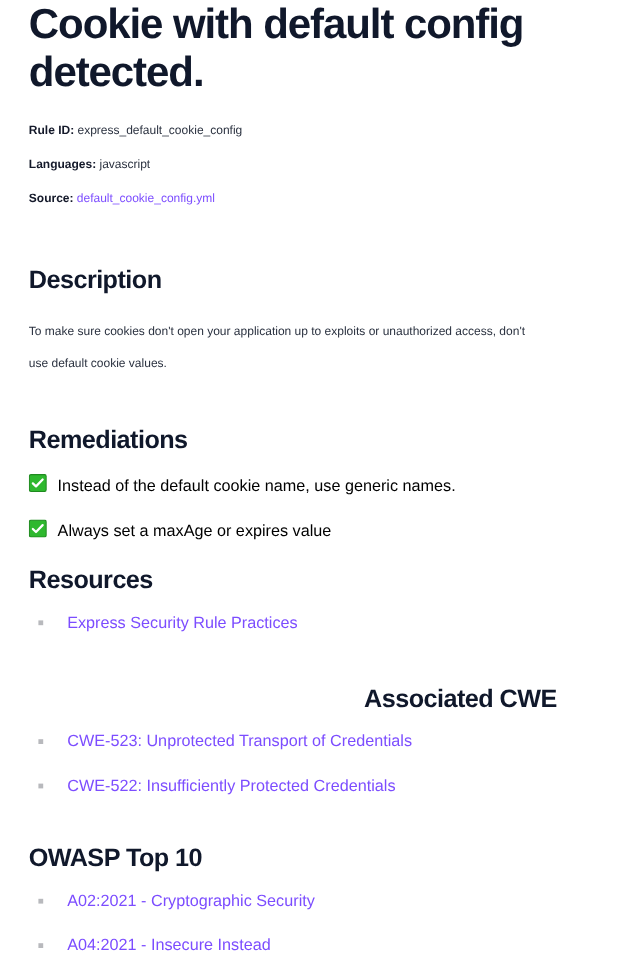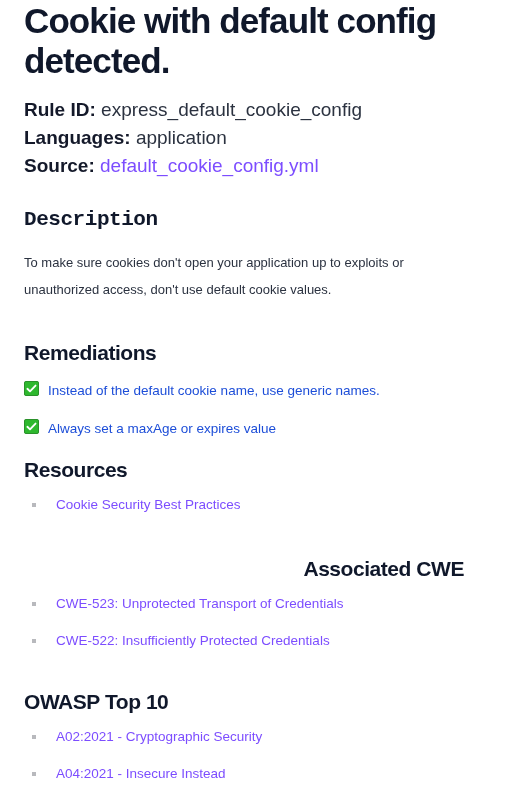--- a/index.html
+++ b/index.html
@@ -37,21 +37,21 @@
     padding-top: 1px;
     white-space: normal;
     word-break: normal;
   }
 
   
   .meta {
     margin-top: 20px;
   }
   .meta-row {
-    font-size: 19px;
+    font-size: 10px;
     line-height: 17px;
     margin-bottom: 11px;
     color: #2b3240;
   }
   .meta-label {
     font-weight: 700;
     color: #14192a;
   }
   .meta-value {
     font-weight: 400;
@@ -65,48 +65,48 @@
 
   
   .section-heading {
     font-size: 21px;
     line-height: 25px;
     font-weight: 700;
     letter-spacing: -0.45px;
     color: #10182b;
     margin: 0;
   }
-  .sec-description  { margin-top: 33px; font-family: Liberation Mono, monospace; }
+  .sec-description  { margin-top: 47px; }
   .sec-remediations { margin-top: 37px; }
   .sec-resources    { }
   .sec-cwe          { margin-top: 43px; text-align: right; }
   .sec-owasp        { margin-top: 40px; }
 
   
   .description-text {
     margin: 17px 0 0 0;
-    font-size: 13px;
+    font-size: 10px;
     line-height: 27px;
     color: #2b3240;
     max-width: 430px;
   }
 
   
   .remediation-list {
     list-style: none;
     margin: 16px 0 0 0;
     padding: 0;
   }
   .remediation-item {
     display: flex;
     align-items: flex-start;
     margin-bottom: 20px;
     font-size: 13.5px;
     line-height: 17px;
-    color: #1d4ed8;
+    color: #000000;
   }
   .check-icon {
     flex: 0 0 auto;
     width: 15px;
     height: 15px;
     margin-right: 9px;
     margin-top: 0px;
     display: block;
   }
   .remediation-label {
@@ -151,21 +151,21 @@
 
   <div class="meta">
 
     <div class="meta-row">
       <span class="meta-label">Rule ID:</span>
       <span class="meta-value">express_default_cookie_config</span>
     </div>
 
     <div class="meta-row">
       <span class="meta-label">Languages:</span>
-      <span class="meta-value">application</span>
+      <span class="meta-value">javascript</span>
     </div>
 
     <div class="meta-row">
       <span class="meta-label">Source:</span>
       <a class="meta-link" href="#">default_cookie_config.yml</a>
     </div>
 
   </div>
 
   <h2 class="section-heading sec-description">Description</h2>
@@ -189,21 +189,21 @@
       </svg>
       <span class="remediation-label">Always set a maxAge or expires value</span>
     </li>
 
   </ul>
 
   <h2 class="section-heading sec-resources">Resources</h2>
   <ul class="link-list">
     <li class="link-list-item">
       <span class="bullet"></span>
-      <a class="list-link" href="#">Cookie Security Best Practices</a>
+      <a class="list-link" href="#">Express Security Rule Practices</a>
     </li>
   </ul>
 
   <h2 class="section-heading sec-cwe">Associated CWE</h2>
   <ul class="link-list">
     <li class="link-list-item">
       <span class="bullet"></span>
       <a class="list-link" href="#">CWE-523: Unprotected Transport of Credentials</a>
     </li>
     <li class="link-list-item">

